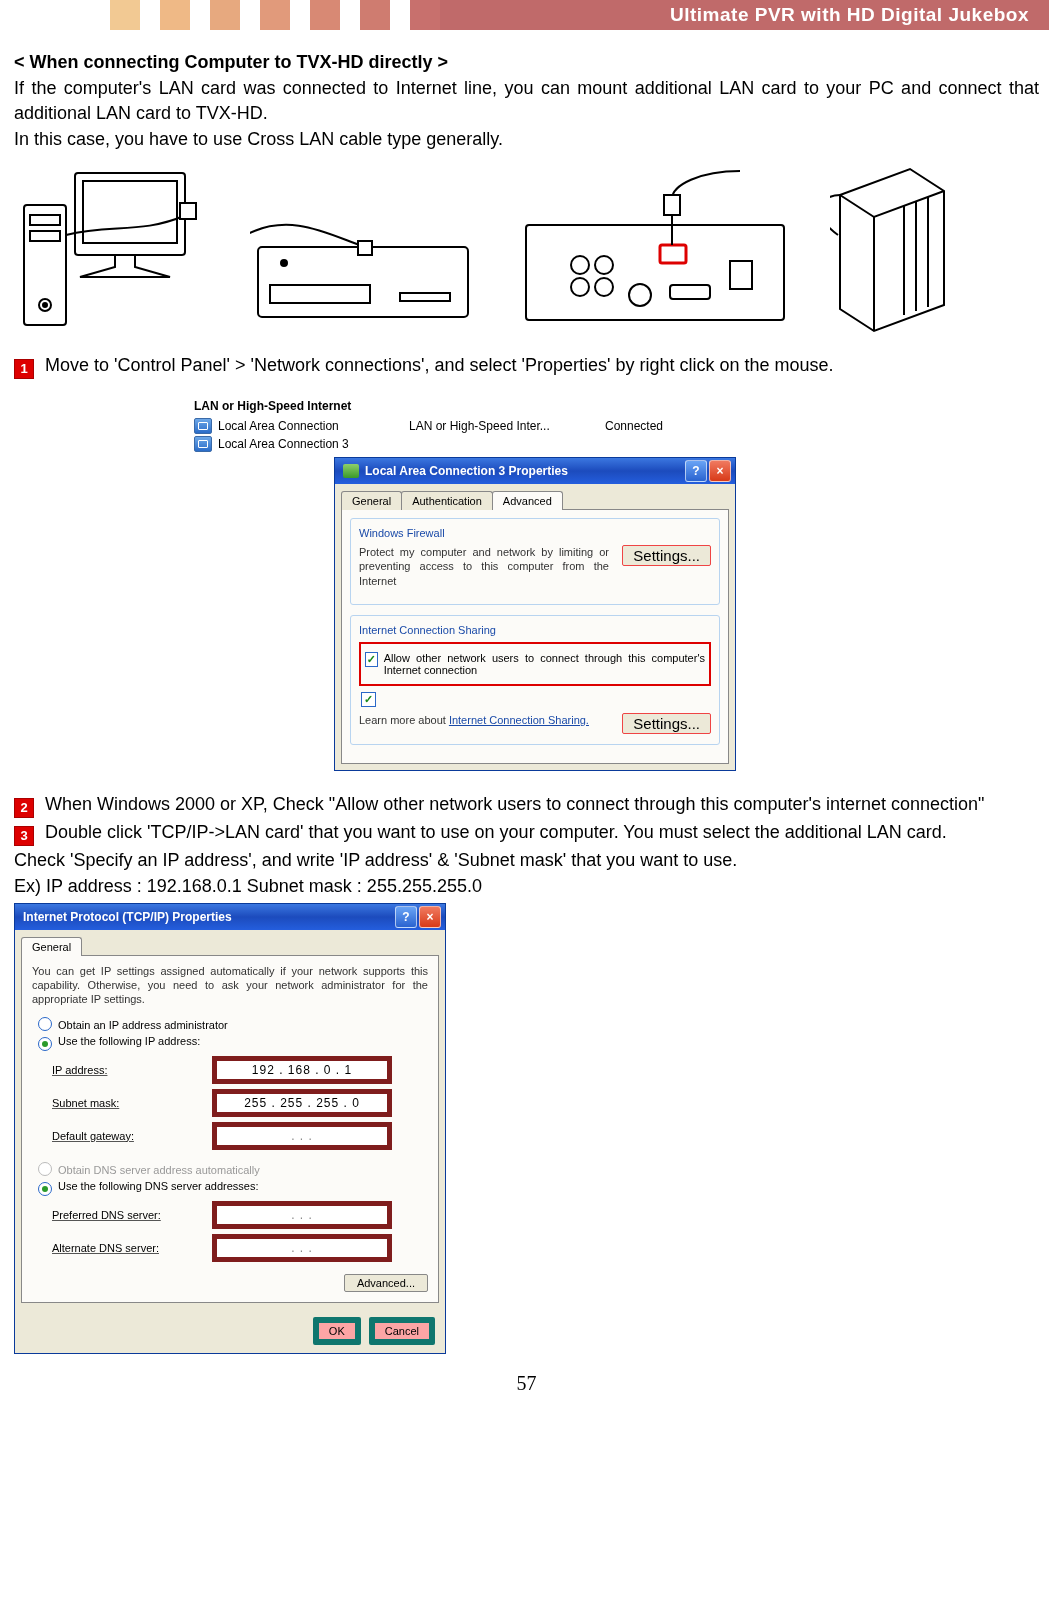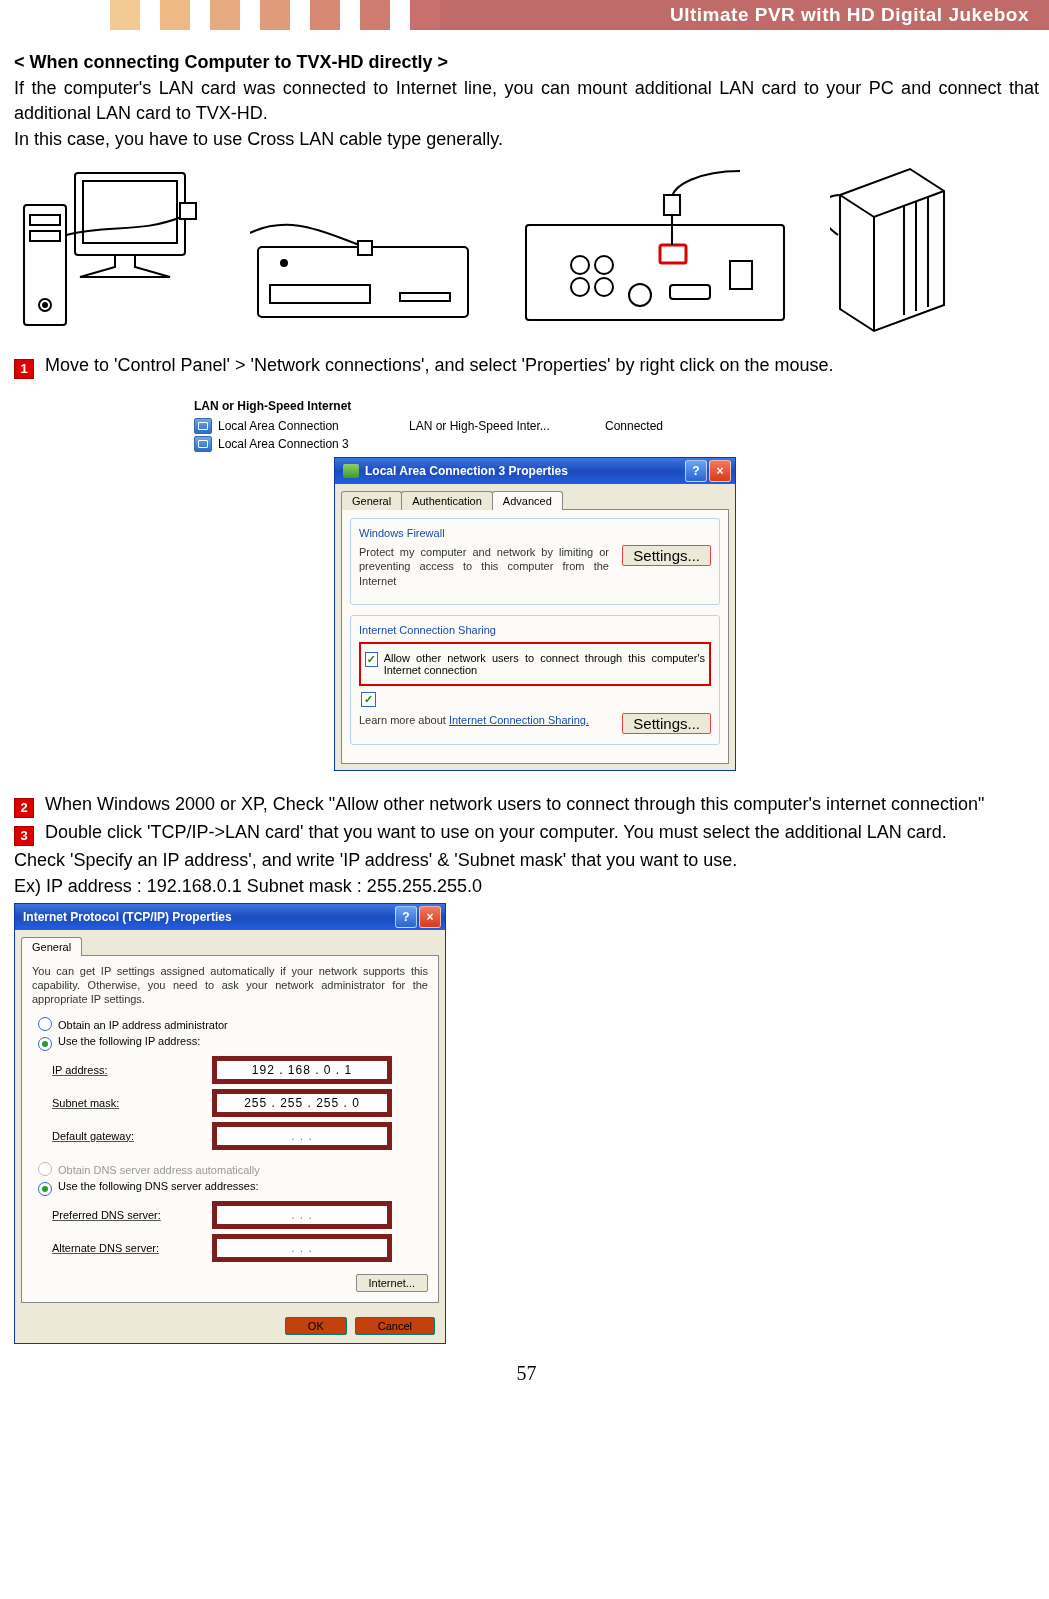--- a/index.html
+++ b/index.html
@@ -198,21 +198,21 @@
   }
   .ipfield.empty{ color:#888; }
   .disabled { color:#999; }
   .advbtn{
     float:right;padding:2px 12px;border:1px solid #888;background:#ece9d8;border-radius:2px;
   }
   .dlg-buttons{
     display:flex;justify-content:flex-end;gap:8px;padding:8px 10px;
   }
   .dlg-buttons .b{
-    padding:2px 22px;border:1px solid #0f766e;background:#c2410c;border-radius:2px;
+    padding:2px 10px;border:6px solid #0f766e;background:#fca5a5;border-radius:2px;
   }
   .page-num{ text-align:center; font-family:'Times New Roman',serif; font-size:20px; margin-top:18px;}
 </style>
 </head>
 <body>
 
 <div class="top-strip">
   <div class="spacer"></div>
   <div class="tick" style="background:#f2c993"></div>
     <div class="gap"></div>
@@ -397,21 +397,21 @@
       <div class="iprow">
         <span class="lbl">Preferred DNS server:</span>
         <span class="ipfield empty">.       .       .</span>
       </div>
       <div class="iprow">
         <span class="lbl">Alternate DNS server:</span>
         <span class="ipfield empty">.       .       .</span>
       </div>
 
       <div class="clearfix" style="margin-top:12px">
-        <span class="advbtn">Internet...</span>
+        <span class="advbtn">Advanced...</span>
       </div>
     </div>
     <div class="dlg-buttons">
       <span class="b">OK</span>
       <span class="b">Cancel</span>
     </div>
   </div>
 
   <div class="page-num">57</div>
 </div>

